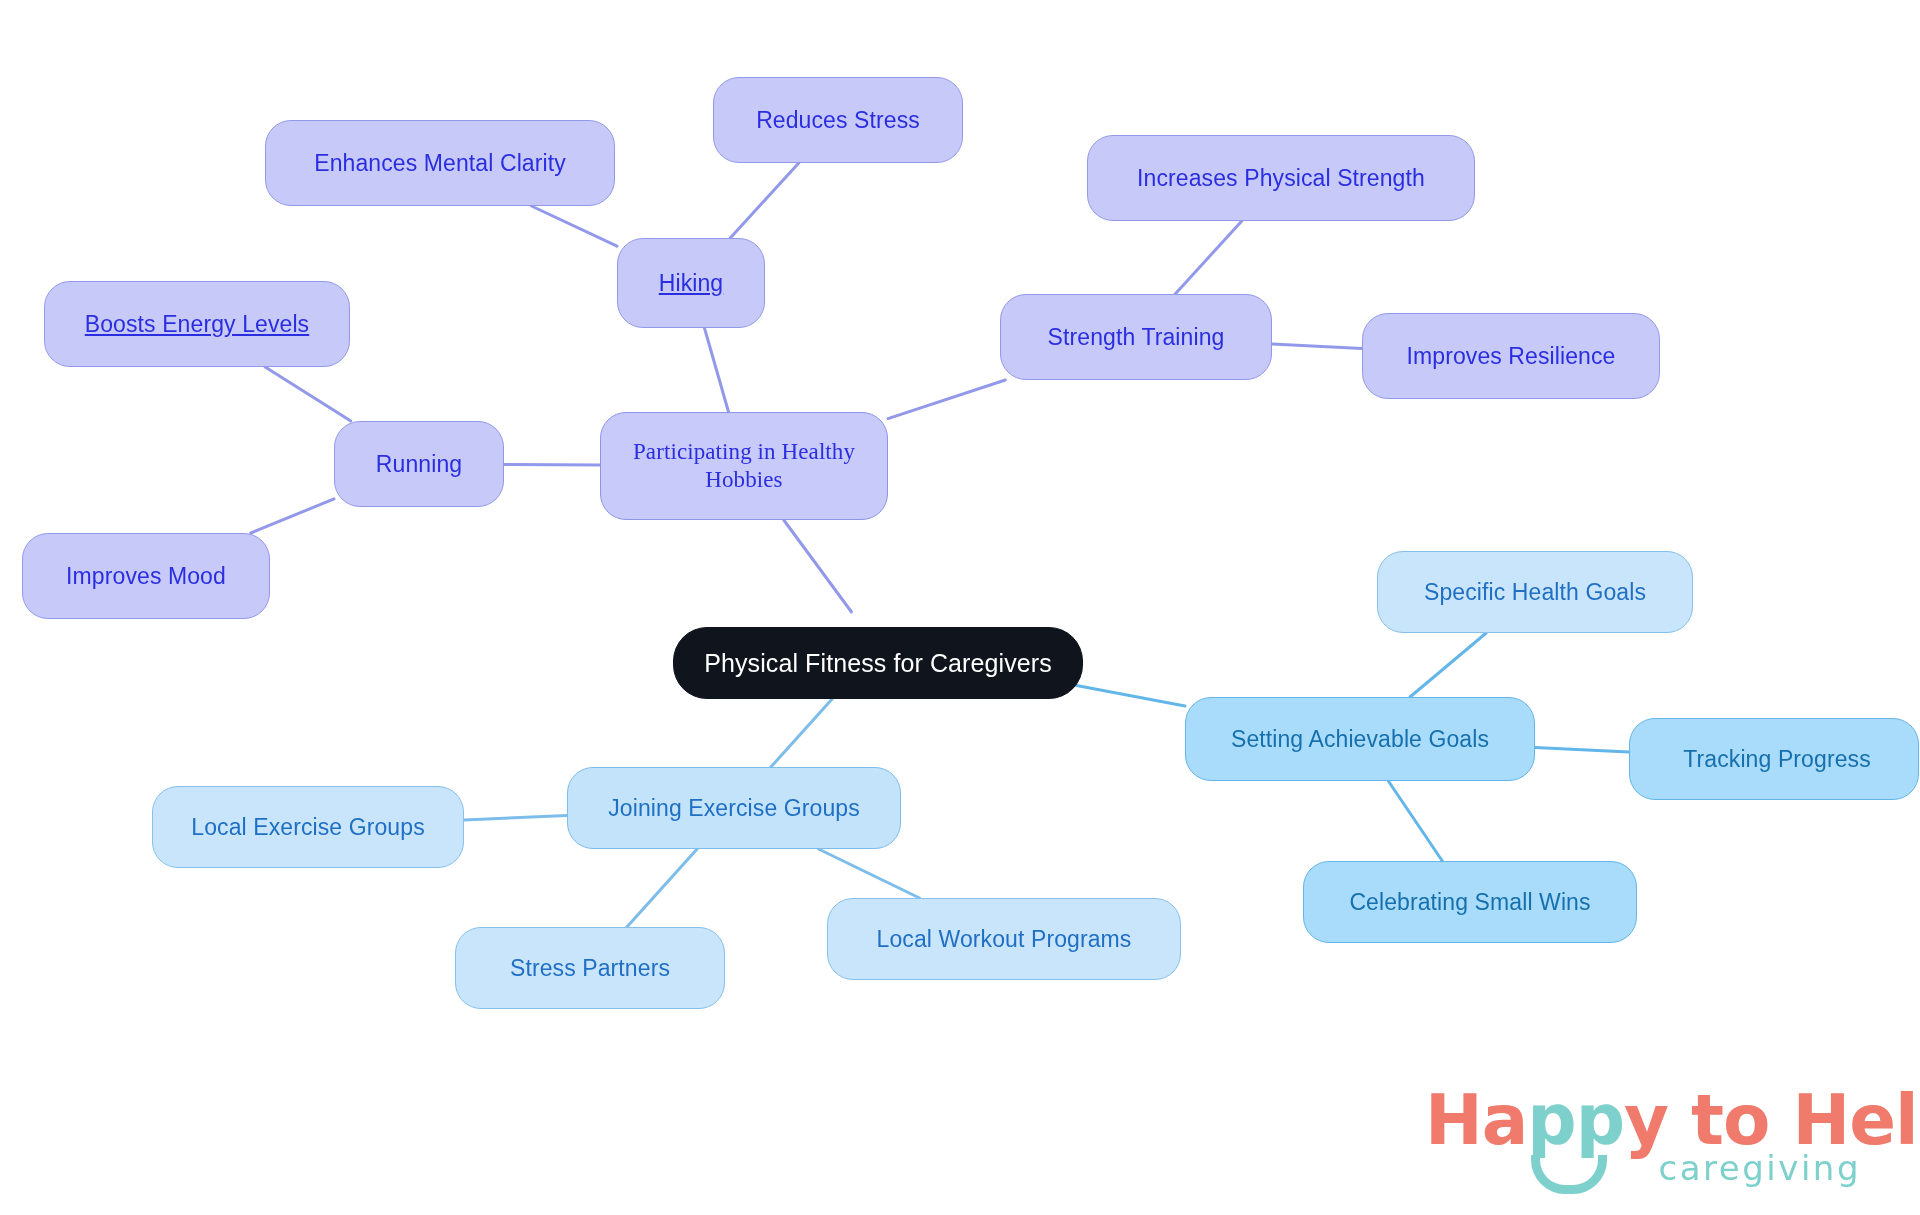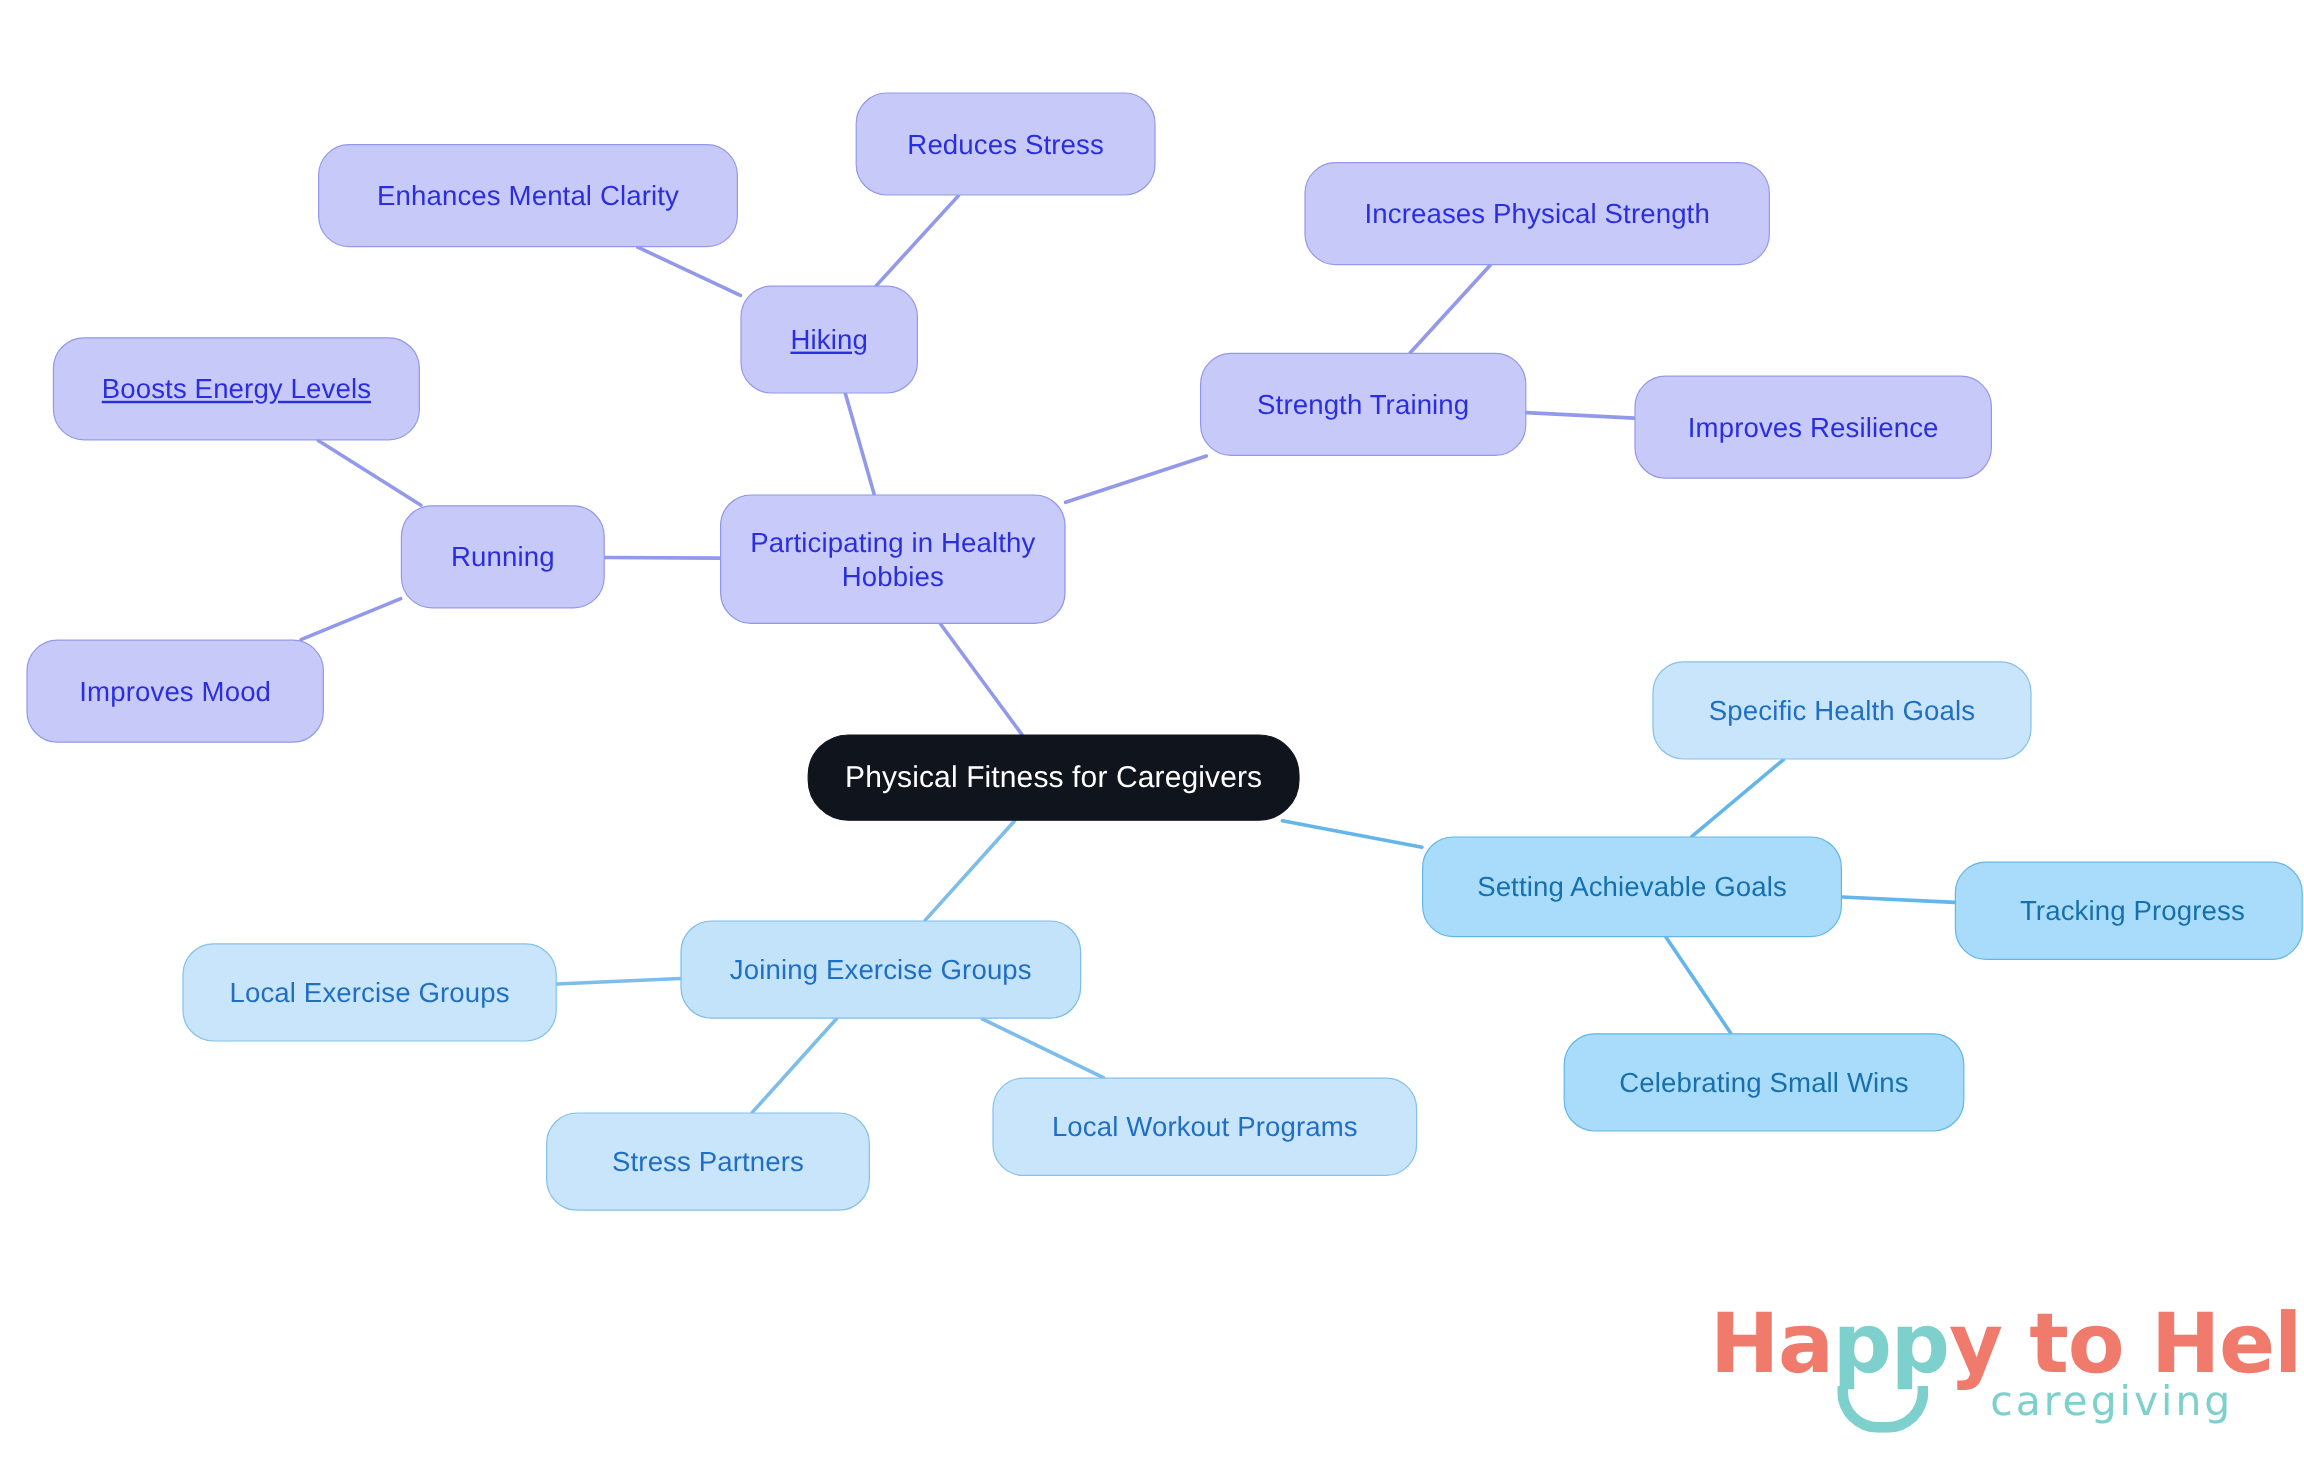--- a/index.html
+++ b/index.html
@@ -45,20 +45,21 @@
     letter-spacing: 0.1px;
   }
 
   
   .node.root {
     background: #10151d;
     border-color: #10151d;
     color: #ffffff;
     font-size: 25px;
     border-radius: 34px;
+    margin-top: 15px;
   }
 
   
   .node.purple {
     background: #c7caf8;
     border-color: #9399ea;
     color: #2a2ee0;
     font-size: 23px;
     border-radius: 26px;
   }
@@ -173,21 +174,21 @@
   <div class="node purple" style="left: 22px; top: 533px; width: 248px; height: 86px;">Improves Mood</div>
 
   <div class="node purple" style="left: 334px; top: 421px; width: 170px; height: 86px;">Running</div>
 
   <div class="node purple" style="left: 1087px; top: 135px; width: 388px; height: 86px;">Increases Physical Strength</div>
 
   <div class="node purple" style="left: 1362px; top: 313px; width: 298px; height: 86px;">Improves Resilience</div>
 
   <div class="node purple" style="left: 1000px; top: 294px; width: 272px; height: 86px;">Strength Training</div>
 
-  <div class="node purple-hub" style="left: 600px; top: 412px; width: 288px; height: 108px;">Participating in Healthy
+  <div class="node purple-hub" style="left: 600px; top: 412px; width: 288px; height: 108px; font-family: Liberation Serif, serif;">Participating in Healthy
 Hobbies</div>
 
   <div class="node root" style="left: 673px; top: 612px; width: 410px; height: 72px;">Physical Fitness for Caregivers</div>
 
   <div class="node lightblue" style="left: 1377px; top: 551px; width: 316px; height: 82px;">Specific Health Goals</div>
 
   <div class="node blue" style="left: 1185px; top: 697px; width: 350px; height: 84px; text-align: right;">Setting Achievable Goals</div>
 
   <div class="node blue" style="left: 1629px; top: 718px; width: 290px; height: 82px; padding-left: 20px;">Tracking Progress</div>
 

